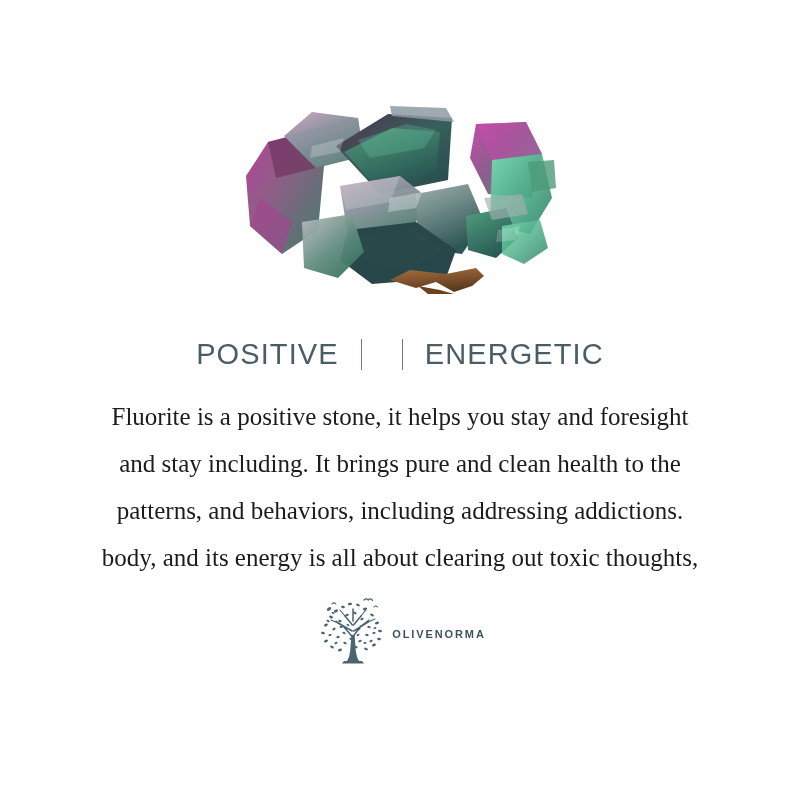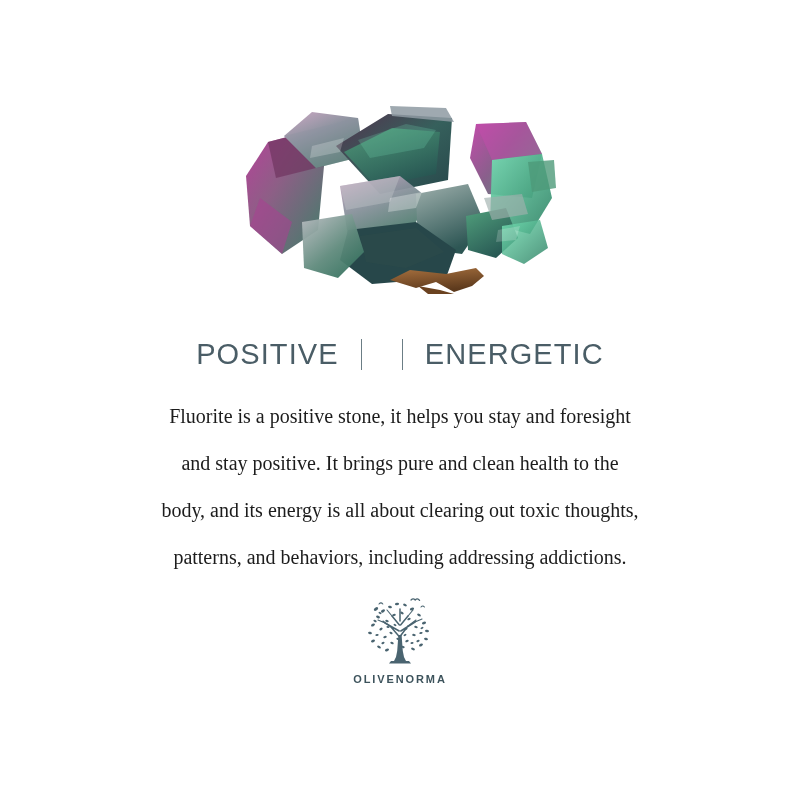--- a/index.html
+++ b/index.html
@@ -80,34 +80,34 @@
     margin: 0 20px;
     flex: 0 0 auto;
   }
 
   
   .body-copy {
     margin-top: 22px;
     width: 760px;
     text-align: center;
     font-family: "Liberation Serif", serif;
-    font-size: 20px;
+    font-size: 25px;
     color: #1c1c1c;
   }
   .body-line {
     display: block;
     line-height: 47px;
     white-space: nowrap;
   }
 
   
   .brand {
     margin-top: 14px;
     display: flex;
-    flex-direction: column;
+    flex-direction: row;
     align-items: center;
   }
   .brand-mark {
     width: 78px;
     height: 76px;
     display: block;
   }
   .brand-name {
     margin-top: 2px;
     font-family: "Liberation Sans", sans-serif;
@@ -215,23 +215,23 @@
 
   <div class="keywords">
     <span class="keyword">POSITIVE</span>
     <span class="kw-sep"></span>
     <span class="kw-sep"></span>
     <span class="keyword">ENERGETIC</span>
   </div>
 
   <div class="body-copy">
     <span class="body-line">Fluorite is a positive stone, it helps you stay and foresight</span>
-    <span class="body-line">and stay positive. It brings pure and clean health to the</span>
+    <span class="body-line">and stay including. It brings pure and clean health to the</span>
+    <span class="body-line">patterns, and behaviors, including addressing addictions.</span>
     <span class="body-line">body, and its energy is all about clearing out toxic thoughts,</span>
-    <span class="body-line">patterns, and behaviors, including addressing addictions.</span>
   </div>
 
   <div class="brand">
     <svg class="brand-mark" viewBox="0 0 78 76" xmlns="http://www.w3.org/2000/svg" aria-hidden="true">
       <g fill="#4a6470">
 
         <path d="M37.4 40 L36.2 56 Q35.6 62 33 66 L45 66 Q42.4 62 41.8 56 L40.6 40 Z"></path>
         <path d="M30 66 L48 66 L50 68.4 L28 68.4 Z"></path>
 
         <path d="M38.6 42 L30 32 M38.6 42 L47 31 M38.2 36 L24 28 M39.8 36 L54 27 M38.4 30 L31 21 M39.6 30 L47 21 M39 26 L39 14" stroke="#4a6470" stroke-width="1.5" fill="none" stroke-linecap="round"></path>

